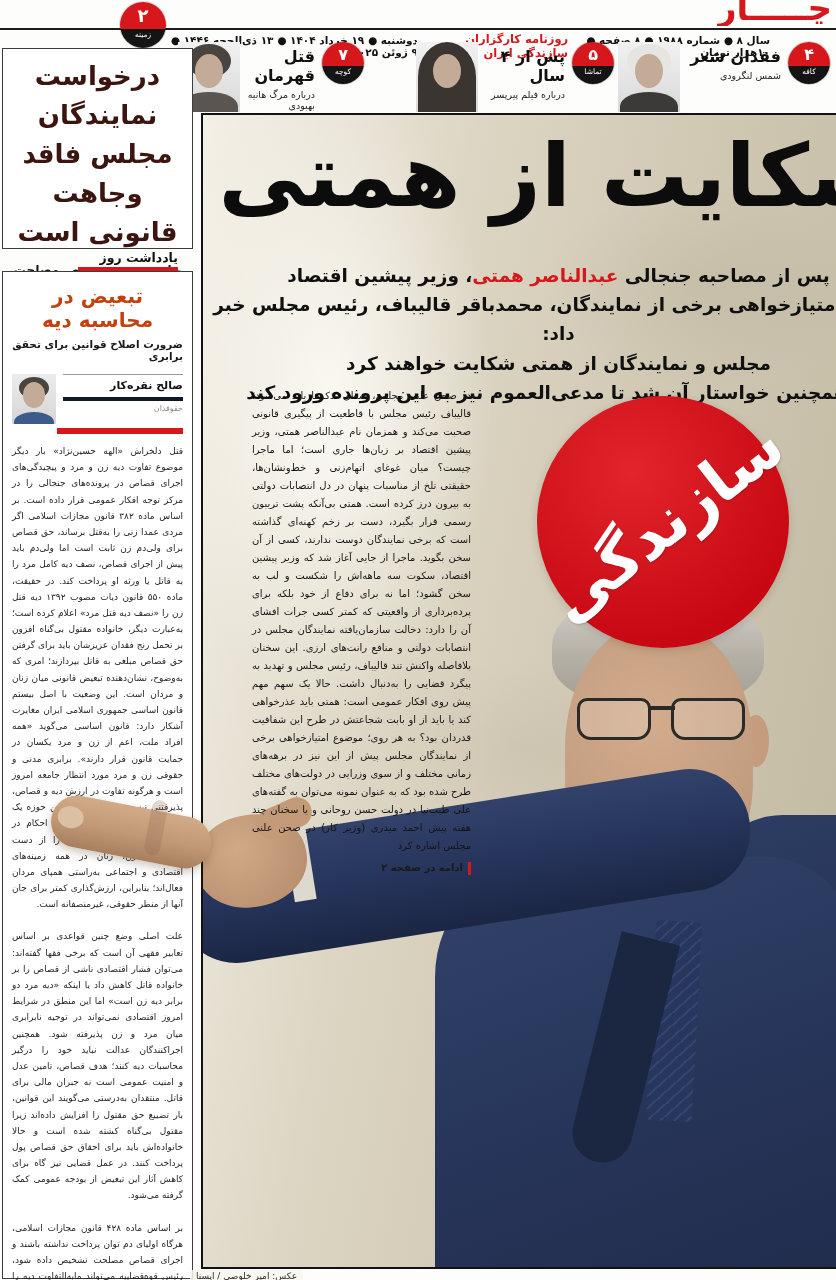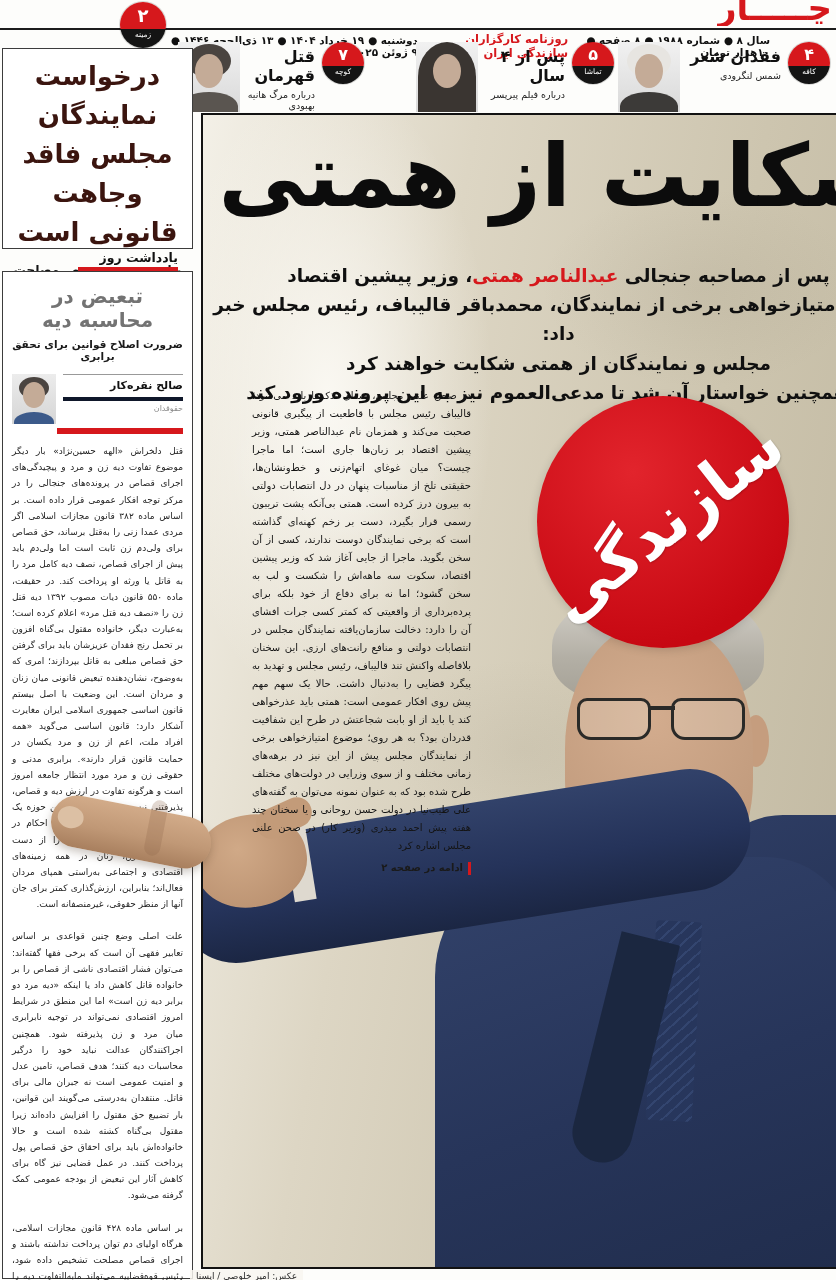--- a/index.html
+++ b/index.html
@@ -36,22 +36,22 @@
   .ph-body.suit { background:#3c3a38; }
 
   
   .left-box1 { position:absolute; left:2px; top:48px; width:191px; height:201px; border:1.5px solid #3c3c3c; background:#fff; padding:8px 6px; }
   .lt-headline { font-size:26px; font-weight:800; color:#3b150f; text-align:center; line-height:1.5; }
   .lt-sub { font-size:12px; font-weight:700; color:#141414; text-align:center; line-height:1.65; margin-top:9px; }
   .kicker-wrap { position:absolute; left:2px; top:250px; width:191px; }
   .kicker { font-size:12.5px; font-weight:800; color:#111; text-align:right; padding-left:15px; direction:rtl; margin-right:15px; }
   .kicker-bar { height:6px; background:#d6181c; width:100px; margin:2px 15px 0 auto; }
   .left-box2 { position:absolute; left:2px; top:271px; width:191px; height:1008px; border:1.5px solid #3c3c3c; background:#fff; padding:12px 9px 6px; }
-  .note-headline { font-size:20px; font-weight:800; color:#737373; text-align:center; }
-  .note-sub { font-size:10.5px; font-weight:600; color:#1a1a1a; text-align:center; margin-top:6px; }
+  .note-headline { font-size:20px; font-weight:800; color:#c2410c; text-align:center; }
+  .note-sub { font-size:10.5px; font-weight:600; color:#1a1a1a; text-align:right; margin-top:6px; }
   .note-byline { display:flex; direction:rtl; gap:7px; margin-top:12px; align-items:stretch; }
   .note-by-photo { width:44px; height:50px; background:linear-gradient(180deg,#ececec,#d5d5d5); position:relative; overflow:hidden; flex:0 0 auto; }
   .note-by-text { flex:1; border-top:1px solid #999; padding-top:4px; }
   .note-author { font-size:11px; font-weight:800; color:#111; }
   .note-role { font-size:8px; color:#8a8a8a; margin-top:5px; border-top:4px solid #0f172a; padding-top:3px; }
   .note-redbar { height:6px; background:#d6181c; width:126px; margin:4px 0 0 auto; }
   .note-body { margin-top:9px; font-size:9px; line-height:1.8; text-align:justify; color:#1e1e1e; }
   .note-body p + p { margin-top:16px; }
 
   

